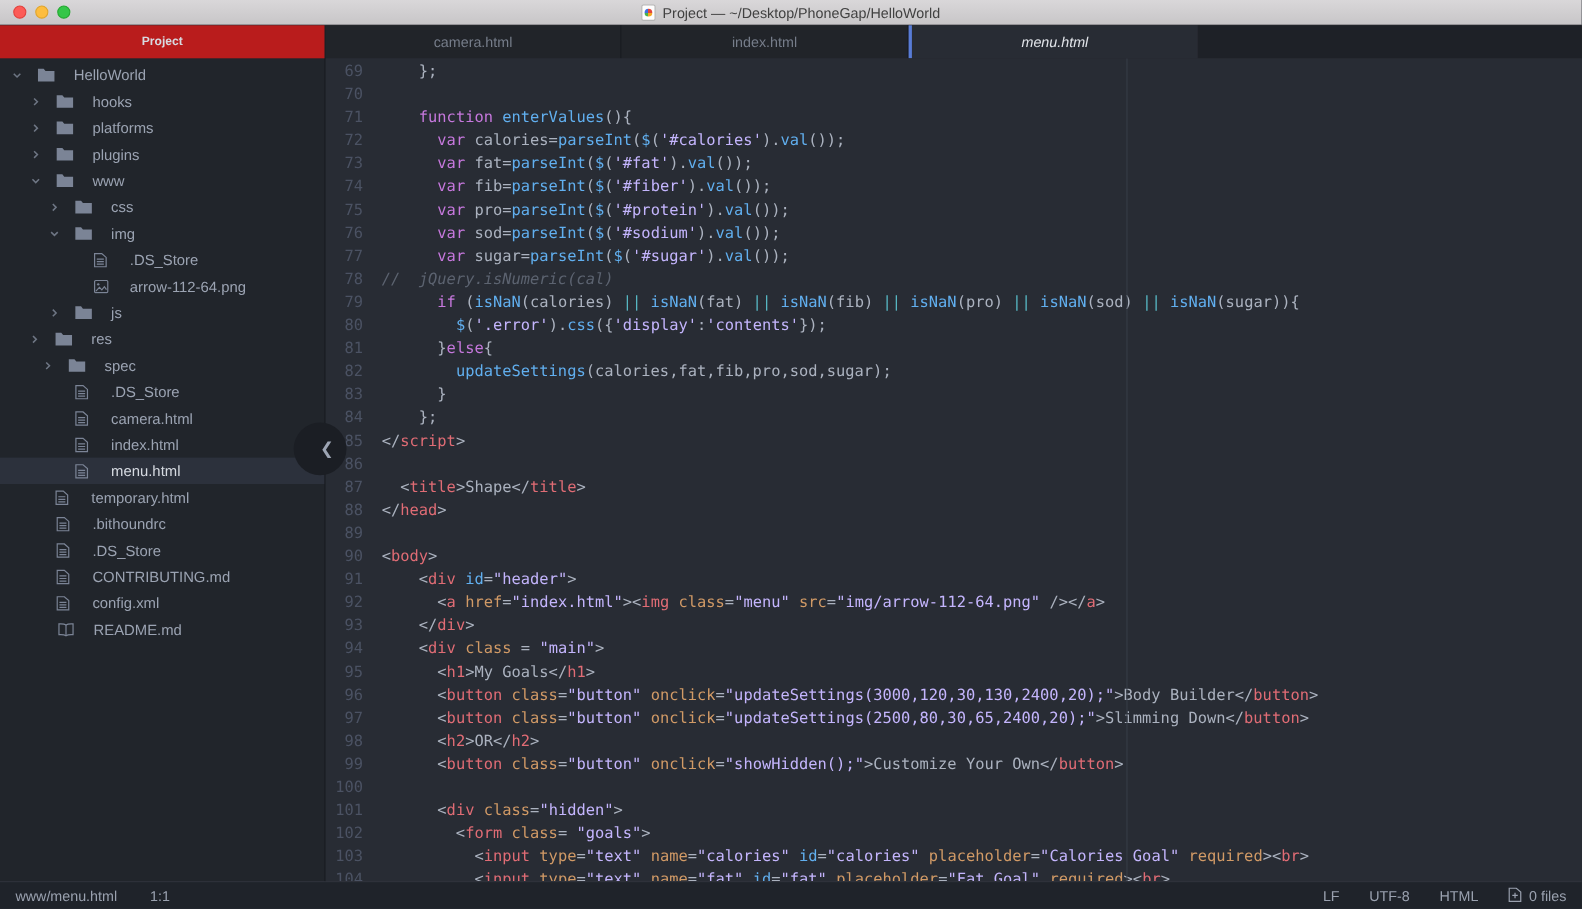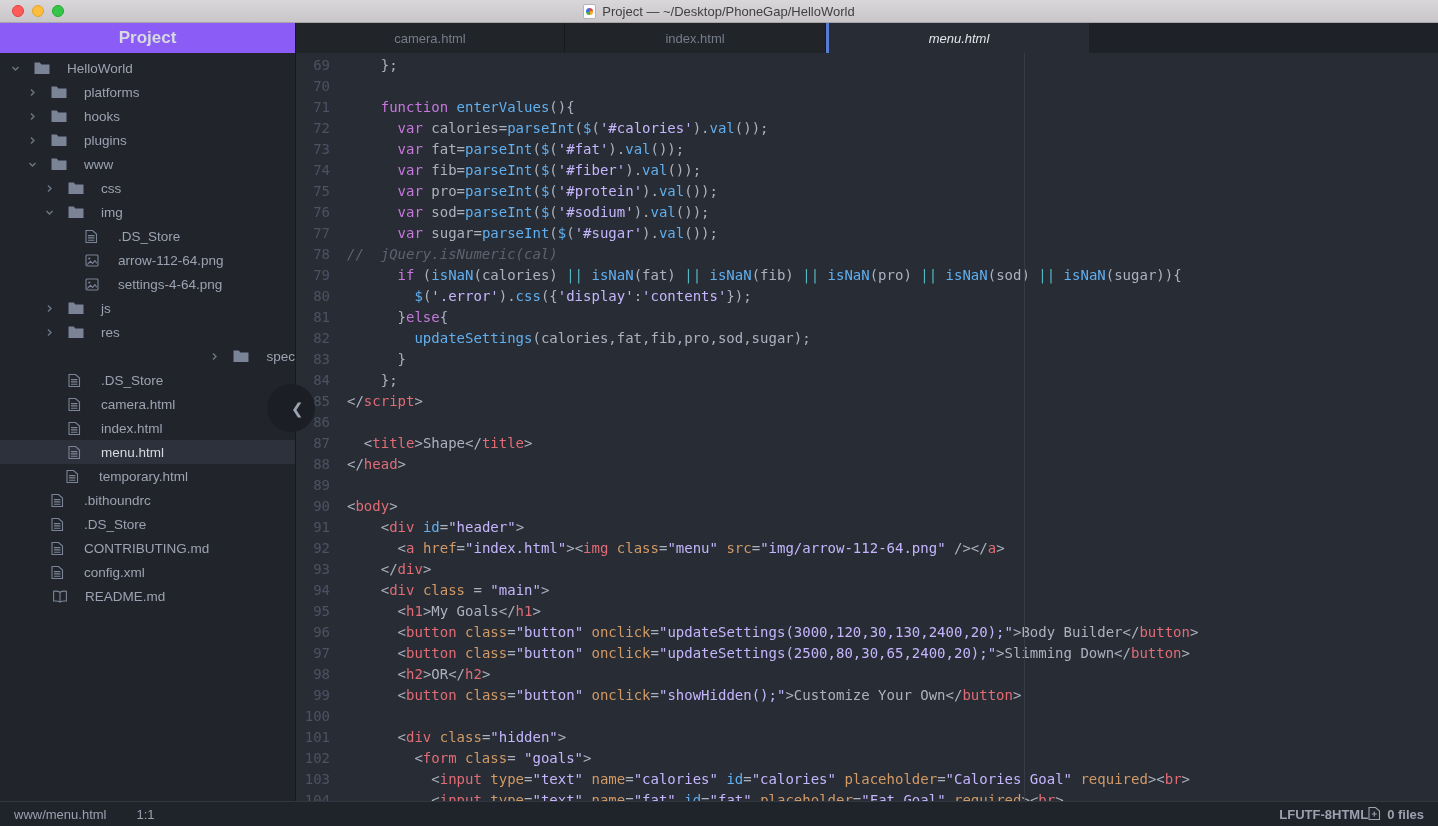--- a/index.html
+++ b/index.html
@@ -24,22 +24,22 @@
   .wintitle{display:flex;align-items:center;gap:6px;font-size:13px;color:#414141;}
   .proxy-icon{width:11px;height:13px;background:#fdfdfd;border:1px solid #b5b5b5;border-radius:2px;
     display:inline-flex;align-items:center;justify-content:center;}
   .proxy-icon i{display:block;width:7px;height:7px;border-radius:50%;
     background:conic-gradient(#e2453c 0 25%,#f5a623 25% 50%,#47b04b 50% 75%,#3d6fe0 75% 100%);}
   
   .main{display:flex;height:778px;position:relative;}
   
   .sidebar{width:296px;flex:none;background:#21252b;border-right:1px solid #17191e;
     display:flex;flex-direction:column;box-sizing:border-box;}
-  .sidebar-header{height:30px;flex:none;background:#8b5cf6;color:#d7dae0;
-    font-size:17px;font-weight:bold;display:flex;align-items:center;justify-content:center;}
+  .sidebar-header{height:30px;flex:none;background:#b91c1c;color:#d7dae0;
+    font-size:11px;font-weight:bold;display:flex;align-items:center;justify-content:center;}
   .tree{flex:1;overflow:hidden;padding-top:3px;}
   .tree-row{height:24px;display:flex;align-items:center;font-size:13.5px;color:#9ba3b2;white-space:nowrap;cursor:default;gap:12px;}
   .tree-row.selected{background:#2c313c;color:#d6dae1;}
   .chev{width:14px;flex:none;display:inline-flex;align-items:center;justify-content:center;}
   .tree-ic{width:17px;flex:none;display:inline-flex;align-items:center;margin-right:4px;}
   
   .editor-col{flex:1;display:flex;flex-direction:column;min-width:0;}
   .tabbar{height:30px;flex:none;background:#1e2127;display:flex;}
   .tab{display:flex;align-items:center;justify-content:center;font-size:13px;color:#767d8a;
     background:#212429;border-right:1px solid #16191e;box-sizing:border-box;cursor:default;}
@@ -63,21 +63,21 @@
   .tok-a{color:#d19a66}
   .tok-i{color:#61afef}
   
   .toggle-disc{position:absolute;left:267px;top:361px;width:48px;height:48px;border-radius:50%;
     background:#1b1e24;z-index:6;display:flex;align-items:center;}
   .toggle-disc span{margin-left:24px;color:#9da5b4;font-size:15px;line-height:1;}
   
   .statusbar{height:26px;box-sizing:border-box;background:#1f232a;border-top:1px solid #31363f;
     display:flex;align-items:center;padding:0 14px;font-size:13px;color:#9aa1af;}
   .sb-left{display:flex;align-items:center;gap:30px;}
-  .sb-right{margin-left:auto;display:flex;align-items:center;font-weight:bold;}
+  .sb-right{margin-left:auto;display:flex;align-items:center;gap:27px;}
   .sb-git{display:flex;align-items:center;gap:6px;}
 </style>
 </head>
 <body>
 
 <div class="titlebar">
   <div class="traffic">
     <span class="light red"></span>
     <span class="light yellow"></span>
     <span class="light green"></span>
@@ -111,34 +111,34 @@
           <span class="chev">
             <svg width="9" height="9" viewBox="0 0 9 9">
               <path fill="none" stroke="#6e7684" stroke-width="1.4" d="M3 1.5 l3 3 -3 3"></path>
             </svg>
           </span>
           <span class="tree-ic">
             <svg width="16" height="14" viewBox="0 0 16 14">
               <path fill="#7b8496" d="M0.5 13 V1.5 h5.2 l1.7 2.1 h8.1 V13 z"></path>
             </svg>
           </span>
+          <span>hooks</span>
+        </div>
+        <div class="tree-row" style="padding-left: 25px;">
+          <span class="chev">
+            <svg width="9" height="9" viewBox="0 0 9 9">
+              <path fill="none" stroke="#6e7684" stroke-width="1.4" d="M3 1.5 l3 3 -3 3"></path>
+            </svg>
+          </span>
+          <span class="tree-ic">
+            <svg width="16" height="14" viewBox="0 0 16 14">
+              <path fill="#7b8496" d="M0.5 13 V1.5 h5.2 l1.7 2.1 h8.1 V13 z"></path>
+            </svg>
+          </span>
           <span>platforms</span>
-        </div>
-        <div class="tree-row" style="padding-left: 25px;">
-          <span class="chev">
-            <svg width="9" height="9" viewBox="0 0 9 9">
-              <path fill="none" stroke="#6e7684" stroke-width="1.4" d="M3 1.5 l3 3 -3 3"></path>
-            </svg>
-          </span>
-          <span class="tree-ic">
-            <svg width="16" height="14" viewBox="0 0 16 14">
-              <path fill="#7b8496" d="M0.5 13 V1.5 h5.2 l1.7 2.1 h8.1 V13 z"></path>
-            </svg>
-          </span>
-          <span>hooks</span>
         </div>
         <div class="tree-row" style="padding-left: 25px;">
           <span class="chev">
             <svg width="9" height="9" viewBox="0 0 9 9">
               <path fill="none" stroke="#6e7684" stroke-width="1.4" d="M3 1.5 l3 3 -3 3"></path>
             </svg>
           </span>
           <span class="tree-ic">
             <svg width="16" height="14" viewBox="0 0 16 14">
               <path fill="#7b8496" d="M0.5 13 V1.5 h5.2 l1.7 2.1 h8.1 V13 z"></path>
@@ -203,121 +203,108 @@
             <svg width="14" height="13" viewBox="0 0 14 13">
               <g fill="none" stroke="#7b8496" stroke-width="1.1">
                 <rect x="1" y="1" width="12" height="11" rx="1"></rect>
                 <circle cx="4.3" cy="4.5" r="1.1" fill="#7b8496" stroke="none"></circle>
                 <path d="M2.2 10.6 l3.2-3.3 2.2 2.2 2.3-2.9 1.9 2.7"></path>
               </g>
             </svg>
           </span>
           <span>arrow-112-64.png</span>
         </div>
-        <div class="tree-row" style="padding-left: 59px;">
-          <span class="chev"></span>
-          <span class="tree-ic">
-            <svg width="14" height="13" viewBox="0 0 14 13">
-              <g fill="none" stroke="#7b8496" stroke-width="1.1">
-                <rect x="1" y="1" width="12" height="11" rx="1"></rect>
-                <circle cx="4.3" cy="4.5" r="1.1" fill="#7b8496" stroke="none"></circle>
-                <path d="M2.2 10.6 l3.2-3.3 2.2 2.2 2.3-2.9 1.9 2.7"></path>
-              </g>
-            </svg>
-          </span>
-          <span>settings-4-64.png</span>
-        </div>
         <div class="tree-row" style="padding-left: 42px;">
           <span class="chev">
             <svg width="9" height="9" viewBox="0 0 9 9">
               <path fill="none" stroke="#6e7684" stroke-width="1.4" d="M3 1.5 l3 3 -3 3"></path>
             </svg>
           </span>
           <span class="tree-ic">
             <svg width="16" height="14" viewBox="0 0 16 14">
               <path fill="#7b8496" d="M0.5 13 V1.5 h5.2 l1.7 2.1 h8.1 V13 z"></path>
             </svg>
           </span>
           <span>js</span>
         </div>
+        <div class="tree-row" style="padding-left: 24px;">
+          <span class="chev">
+            <svg width="9" height="9" viewBox="0 0 9 9">
+              <path fill="none" stroke="#6e7684" stroke-width="1.4" d="M3 1.5 l3 3 -3 3"></path>
+            </svg>
+          </span>
+          <span class="tree-ic">
+            <svg width="16" height="14" viewBox="0 0 16 14">
+              <path fill="#7b8496" d="M0.5 13 V1.5 h5.2 l1.7 2.1 h8.1 V13 z"></path>
+            </svg>
+          </span>
+          <span>res</span>
+        </div>
+        <div class="tree-row" style="padding-left: 36px;">
+          <span class="chev">
+            <svg width="9" height="9" viewBox="0 0 9 9">
+              <path fill="none" stroke="#6e7684" stroke-width="1.4" d="M3 1.5 l3 3 -3 3"></path>
+            </svg>
+          </span>
+          <span class="tree-ic">
+            <svg width="16" height="14" viewBox="0 0 16 14">
+              <path fill="#7b8496" d="M0.5 13 V1.5 h5.2 l1.7 2.1 h8.1 V13 z"></path>
+            </svg>
+          </span>
+          <span>spec</span>
+        </div>
         <div class="tree-row" style="padding-left: 42px;">
-          <span class="chev">
-            <svg width="9" height="9" viewBox="0 0 9 9">
-              <path fill="none" stroke="#6e7684" stroke-width="1.4" d="M3 1.5 l3 3 -3 3"></path>
-            </svg>
-          </span>
-          <span class="tree-ic">
-            <svg width="16" height="14" viewBox="0 0 16 14">
-              <path fill="#7b8496" d="M0.5 13 V1.5 h5.2 l1.7 2.1 h8.1 V13 z"></path>
-            </svg>
-          </span>
-          <span>res</span>
-        </div>
-        <div class="tree-row" style="padding-left: 54px; justify-content: flex-end;">
-          <span class="chev">
-            <svg width="9" height="9" viewBox="0 0 9 9">
-              <path fill="none" stroke="#6e7684" stroke-width="1.4" d="M3 1.5 l3 3 -3 3"></path>
-            </svg>
-          </span>
-          <span class="tree-ic">
-            <svg width="16" height="14" viewBox="0 0 16 14">
-              <path fill="#7b8496" d="M0.5 13 V1.5 h5.2 l1.7 2.1 h8.1 V13 z"></path>
-            </svg>
-          </span>
-          <span>spec</span>
+          <span class="chev"></span>
+          <span class="tree-ic">
+            <svg width="13" height="15" viewBox="0 0 13 15">
+              <g fill="none" stroke="#7b8496" stroke-width="1.1">
+                <path d="M1 1.5 h6.5 L11.5 5 v8.5 H1 z"></path>
+                <path d="M3 6.6h6.4M3 8.9h6.4M3 11.2h6.4"></path>
+              </g>
+            </svg>
+          </span>
+          <span>.DS_Store</span>
         </div>
         <div class="tree-row" style="padding-left: 42px;">
           <span class="chev"></span>
           <span class="tree-ic">
             <svg width="13" height="15" viewBox="0 0 13 15">
               <g fill="none" stroke="#7b8496" stroke-width="1.1">
                 <path d="M1 1.5 h6.5 L11.5 5 v8.5 H1 z"></path>
                 <path d="M3 6.6h6.4M3 8.9h6.4M3 11.2h6.4"></path>
               </g>
             </svg>
           </span>
-          <span>.DS_Store</span>
+          <span>camera.html</span>
         </div>
         <div class="tree-row" style="padding-left: 42px;">
           <span class="chev"></span>
           <span class="tree-ic">
             <svg width="13" height="15" viewBox="0 0 13 15">
               <g fill="none" stroke="#7b8496" stroke-width="1.1">
                 <path d="M1 1.5 h6.5 L11.5 5 v8.5 H1 z"></path>
                 <path d="M3 6.6h6.4M3 8.9h6.4M3 11.2h6.4"></path>
               </g>
             </svg>
           </span>
-          <span>camera.html</span>
-        </div>
-        <div class="tree-row" style="padding-left: 42px;">
-          <span class="chev"></span>
-          <span class="tree-ic">
-            <svg width="13" height="15" viewBox="0 0 13 15">
-              <g fill="none" stroke="#7b8496" stroke-width="1.1">
-                <path d="M1 1.5 h6.5 L11.5 5 v8.5 H1 z"></path>
-                <path d="M3 6.6h6.4M3 8.9h6.4M3 11.2h6.4"></path>
-              </g>
-            </svg>
-          </span>
           <span>index.html</span>
         </div>
         <div class="tree-row selected" style="padding-left: 42px;">
           <span class="chev"></span>
           <span class="tree-ic">
             <svg width="13" height="15" viewBox="0 0 13 15">
               <g fill="none" stroke="#7b8496" stroke-width="1.1">
                 <path d="M1 1.5 h6.5 L11.5 5 v8.5 H1 z"></path>
                 <path d="M3 6.6h6.4M3 8.9h6.4M3 11.2h6.4"></path>
               </g>
             </svg>
           </span>
           <span>menu.html</span>
         </div>
-        <div class="tree-row" style="padding-left: 40px;">
+        <div class="tree-row" style="padding-left: 24px;">
           <span class="chev"></span>
           <span class="tree-ic">
             <svg width="13" height="15" viewBox="0 0 13 15">
               <g fill="none" stroke="#7b8496" stroke-width="1.1">
                 <path d="M1 1.5 h6.5 L11.5 5 v8.5 H1 z"></path>
                 <path d="M3 6.6h6.4M3 8.9h6.4M3 11.2h6.4"></path>
               </g>
             </svg>
           </span>
           <span>temporary.html</span>

